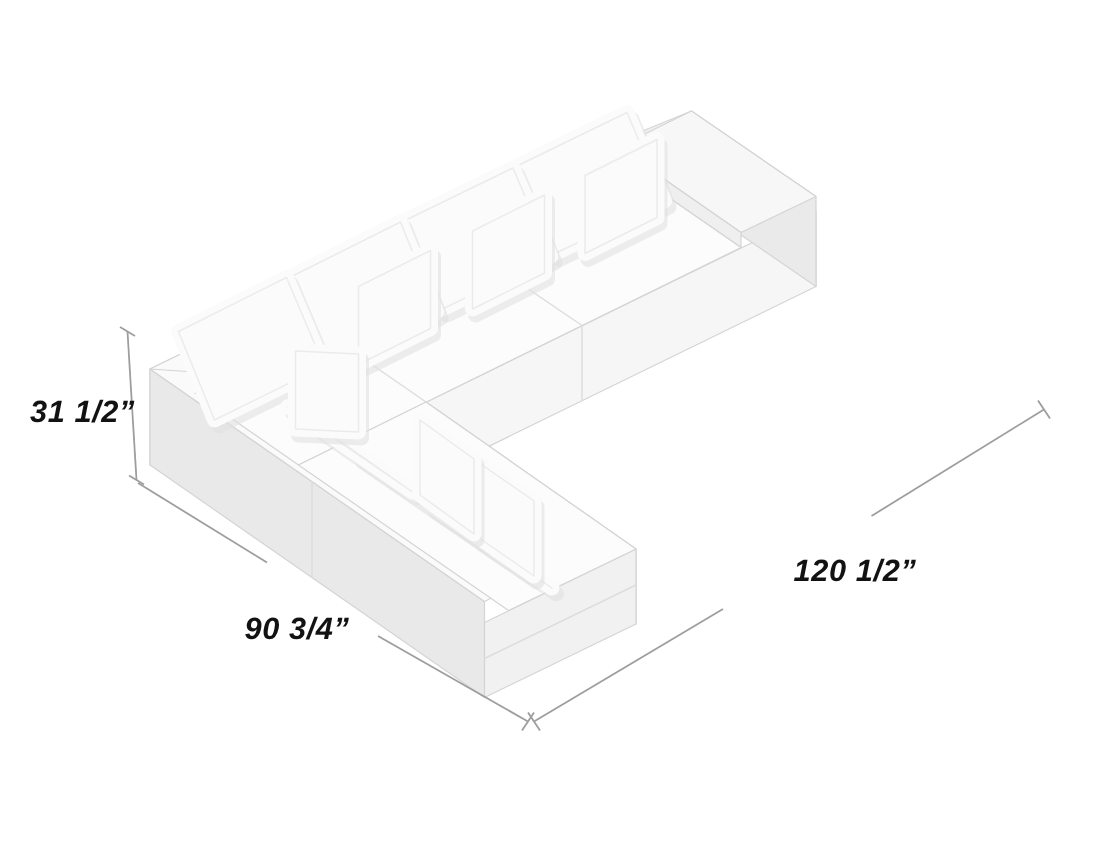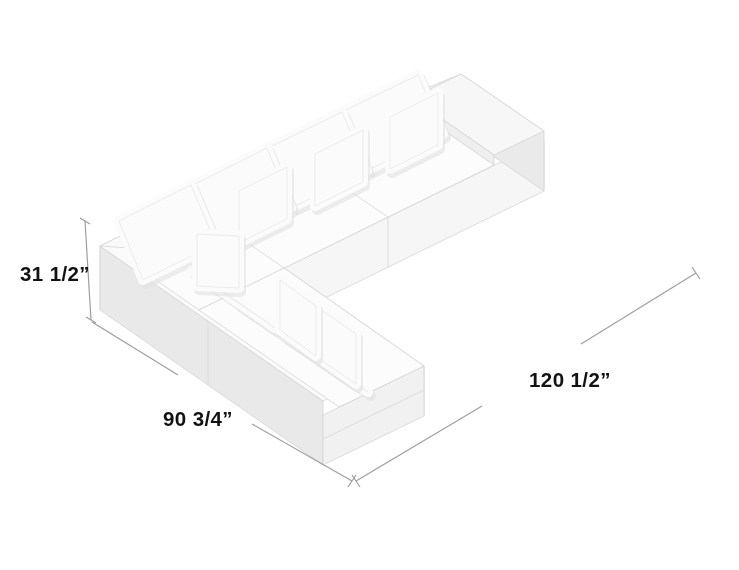--- a/index.html
+++ b/index.html
@@ -1,18 +1,19 @@
 <!DOCTYPE html>
 <html><head>
 <meta charset="utf-8">
 <style>
   html,body{margin:0;padding:0;background:#ffffff;}
   .stage{
     position:relative;width:739px;height:570px;background:#ffffff;overflow:hidden;
     font-family:"Liberation Sans",sans-serif;
+    font-style:italic;
   }
   svg{display:block;}
   .dim-label{
     font-family:"Liberation Sans",sans-serif;
     font-size:20.5px;font-weight:bold;fill:#121212;letter-spacing:.4px;
   }
   .dim-line{stroke:#9e9e9e;stroke-width:1.2;fill:none;}
   .face{stroke:#d4d4d4;stroke-width:.8;stroke-linejoin:round;}
   .seam{stroke:#dddddd;stroke-width:1;fill:none;}
   .cushion-shadow{fill:#e2e2e2;stroke:#e2e2e2;stroke-width:10;stroke-linejoin:round;opacity:.6;}

